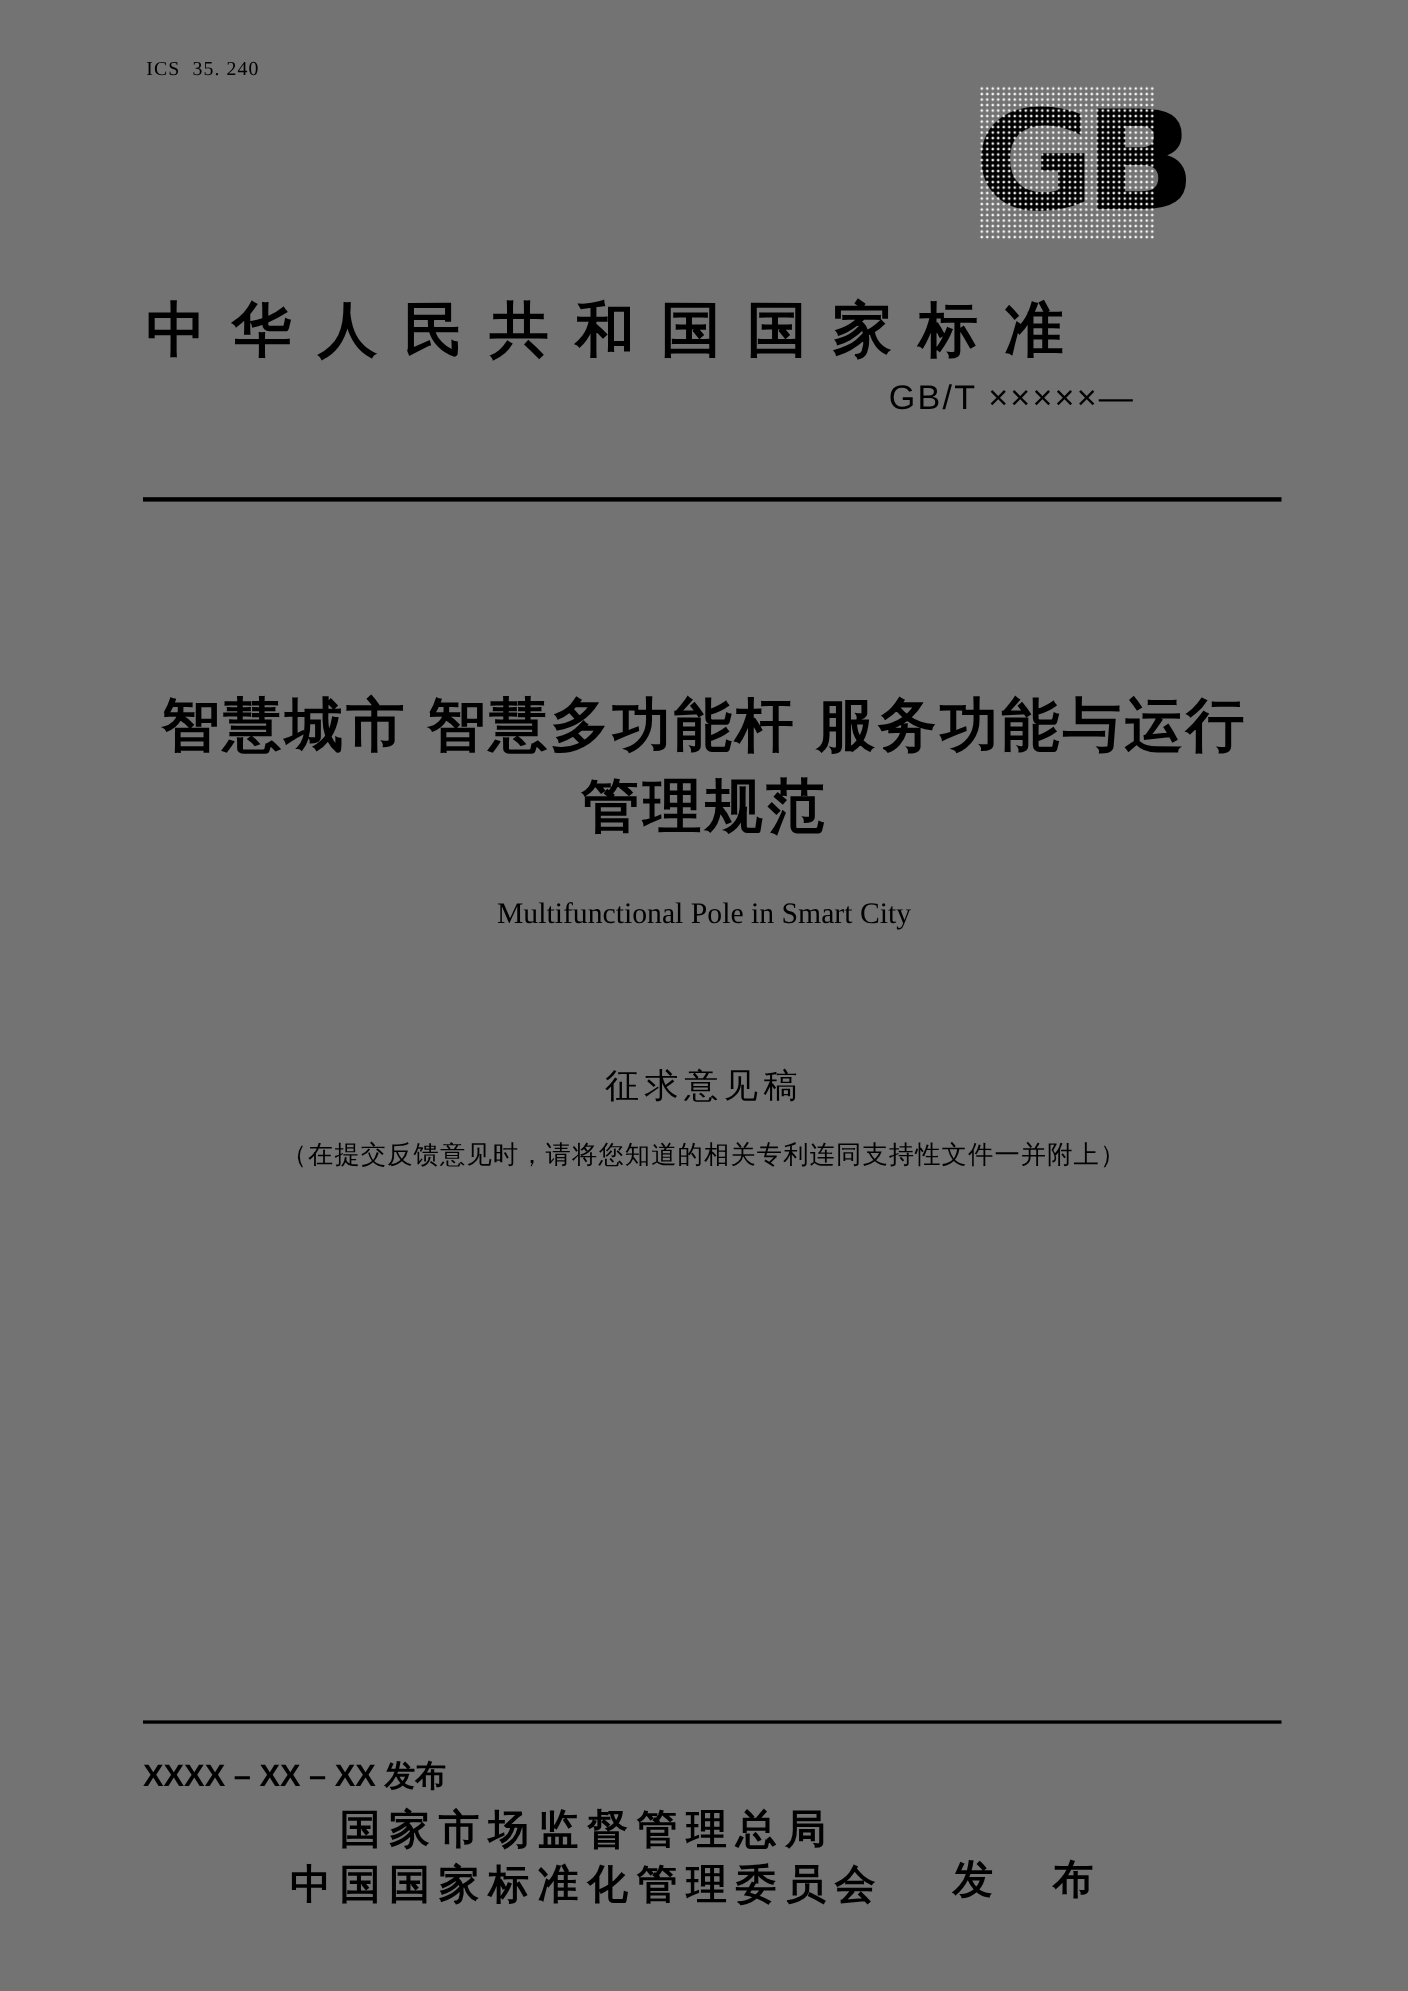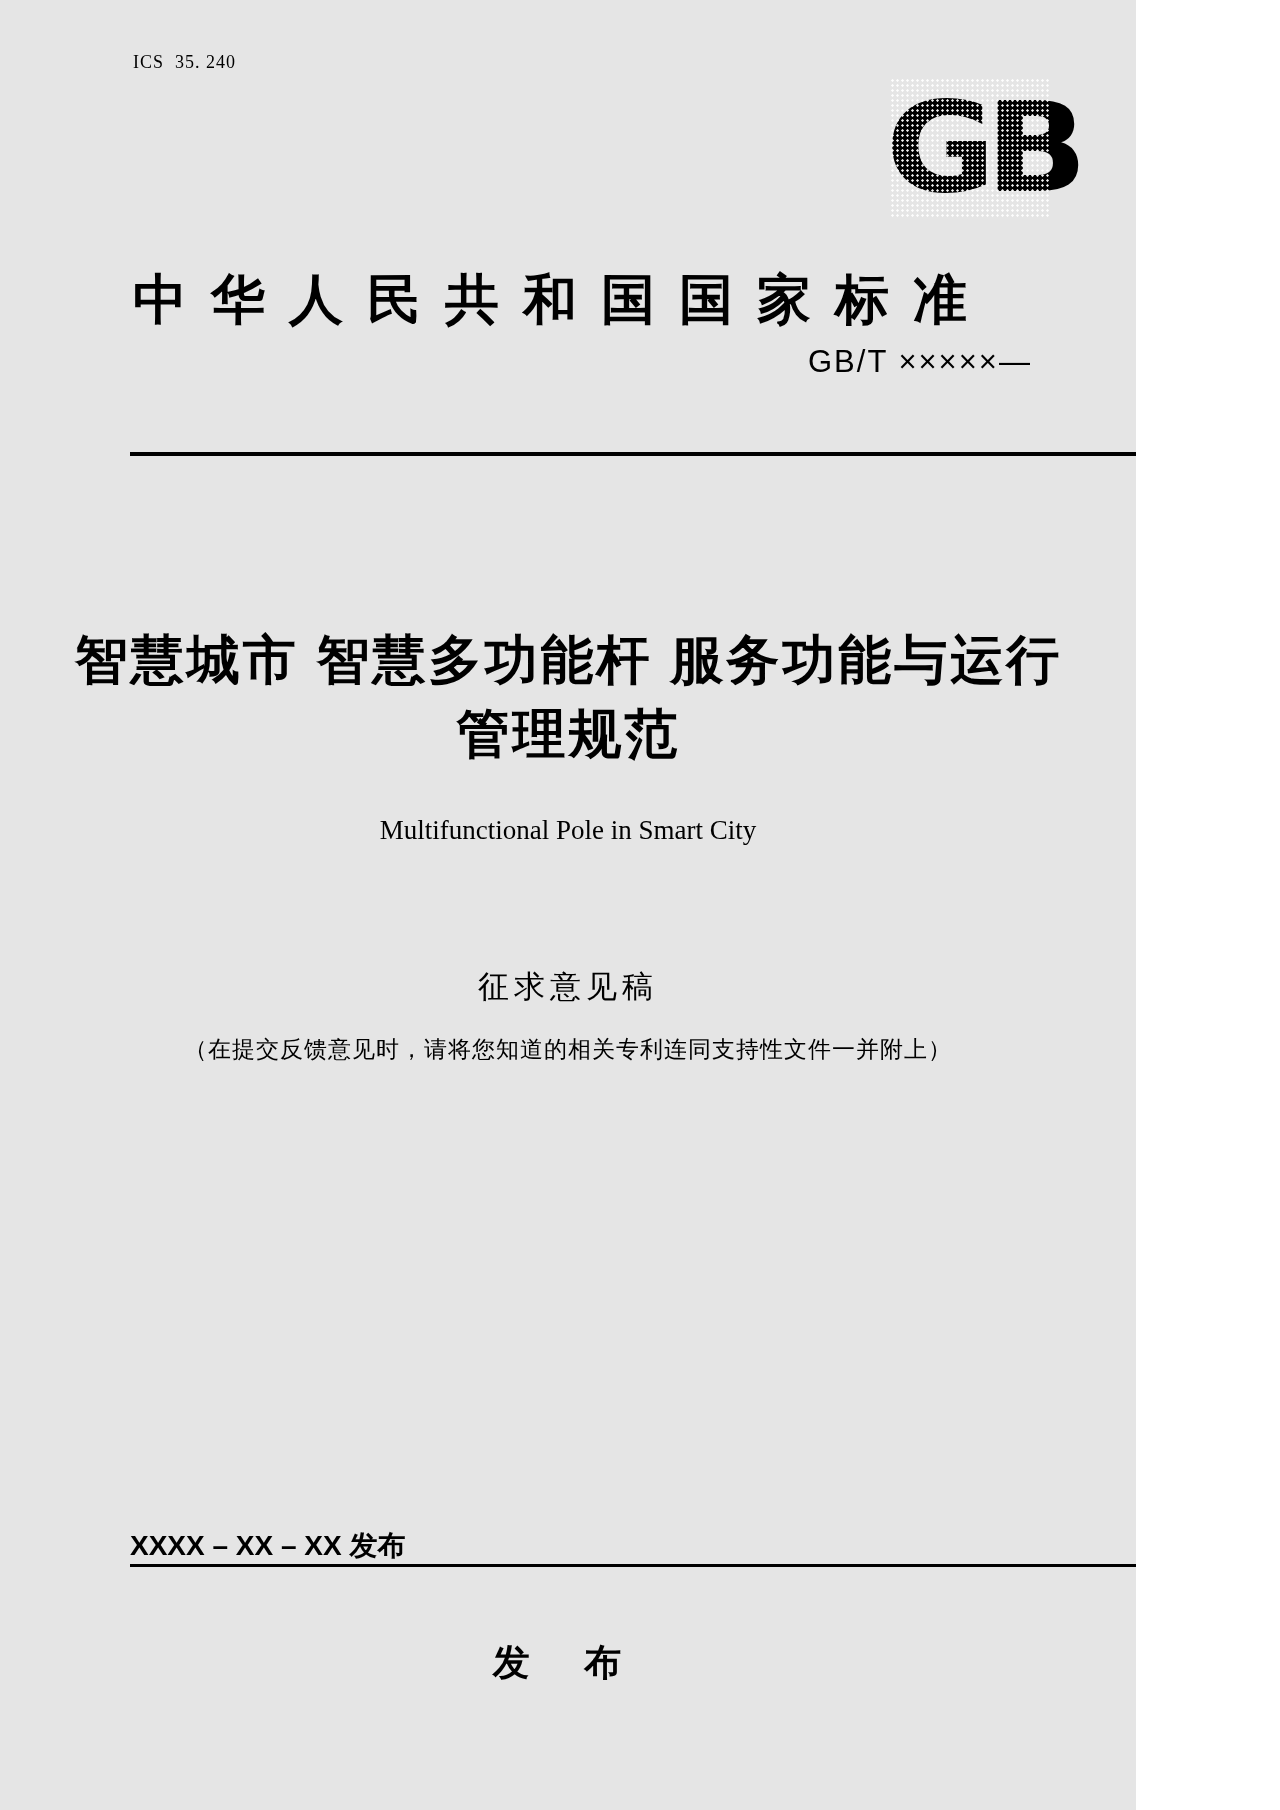--- a/index.html
+++ b/index.html
@@ -2,23 +2,23 @@
 <html><head>
 <meta charset="utf-8">
 <style>
   html, body {
     margin: 0;
     padding: 0;
     background: #ffffff;
   }
   .page {
     position: relative;
-    width: 1136px;
+    width: 1280px;
     height: 1810px;
-    background: #e5e5e5;
+    background: #737373;
     color: #000000;
     font-family: "Liberation Serif", serif;
     overflow: hidden;
   }
 
   .ics {
     position: absolute;
     left: 133px;
     top: 52px;
     font-size: 18px;
@@ -127,21 +127,21 @@
     top: 1034px;
     text-align: center;
     font-size: 23px;
     letter-spacing: 1px;
     font-family: Liberation Sans, sans-serif;
   }
 
   .date-row {
     position: absolute;
     left: 130px;
-    top: 1527px;
+    top: 1596px;
     width: 1035px;
     display: flex;
     justify-content: space-between;
     font-family: "Liberation Sans", sans-serif;
     font-weight: bold;
     font-size: 28px;
     white-space: pre;
   }
 
   .rule-bottom {
@@ -209,16 +209,20 @@
 
   <div class="patent-note">（在提交反馈意见时，请将您知道的相关专利连同支持性文件一并附上）</div>
 
   <div class="date-row">
     <span>XXXX – XX – XX 发布</span>
   </div>
 
   <div class="rule-bottom"></div>
 
   <div class="publisher">
+    <div class="pub-names">
+      <div>国家市场监督管理总局</div>
+      <div>中国国家标准化管理委员会</div>
+    </div>
     <div class="pub-release">发 布</div>
   </div>
 
 </div>
 
 </body></html>

